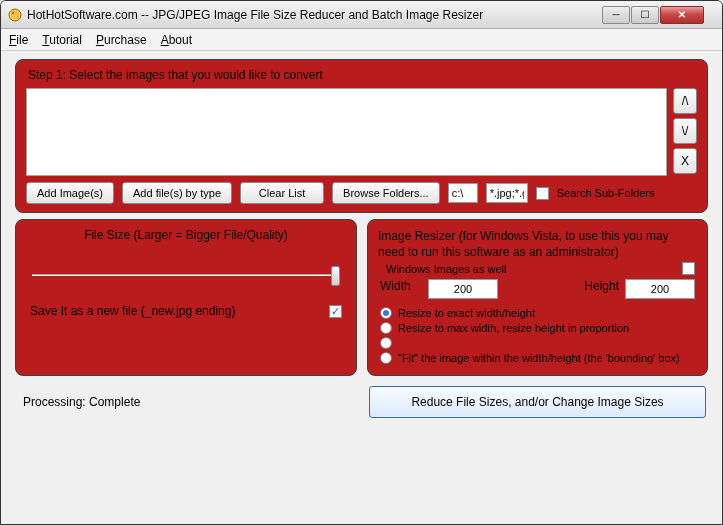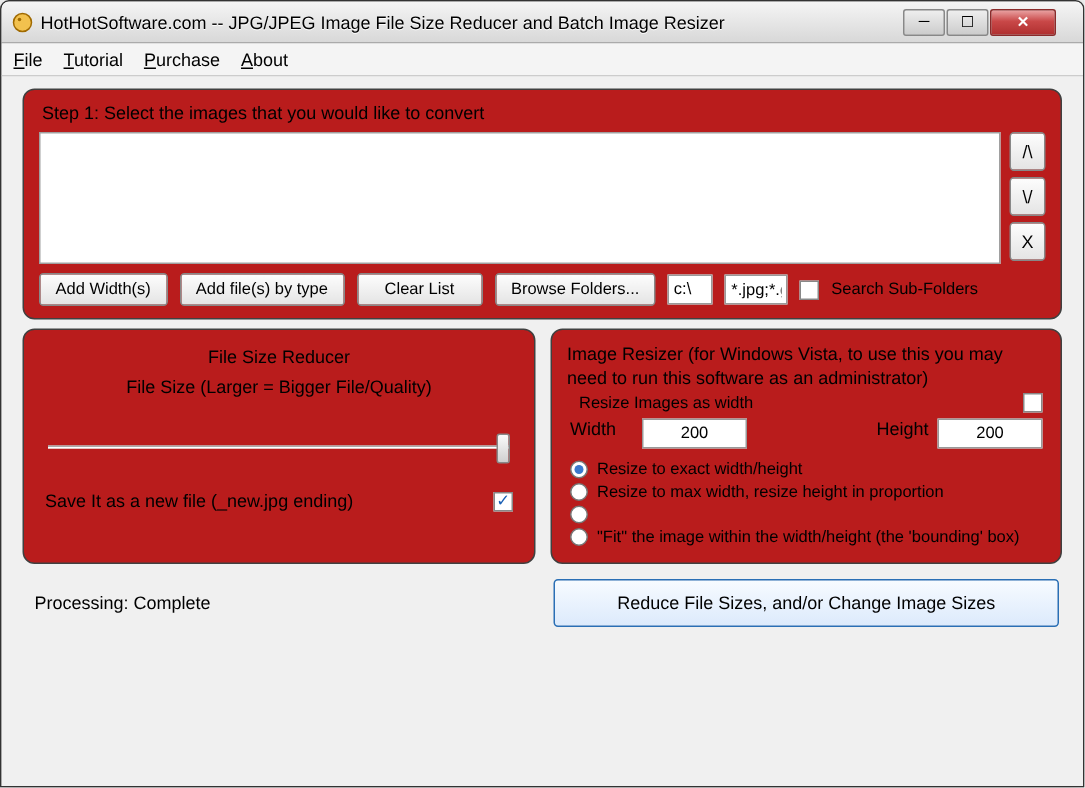--- a/index.html
+++ b/index.html
@@ -79,49 +79,48 @@
       <div class="step1-label">Step 1: Select the images that you would like to convert</div>
       <div class="filelist-row">
         <div class="filelist"></div>
         <div class="sidebtns">
           <div class="sbtn">/\</div>
           <div class="sbtn">\/</div>
           <div class="sbtn">X</div>
         </div>
       </div>
       <div class="toolbar">
-        <div class="btn w90">Add Width(s)</div>
+        <div class="btn w90">Add Image(s)</div>
         <div class="btn" style="min-width:104px">Add file(s) by type</div>
         <div class="btn w90">Clear List</div>
         <div class="btn" style="min-width:96px">Browse Folders...</div>
         <input class="txt" style="width: 30px;" value="c:\">
         <input class="txt" style="width: 42px;" value="*.jpg;*.g">
         <span class="chk"></span>
         <span>Search Sub-Folders</span>
       </div>
     </div>
 
     <div class="row2">
       <div class="group leftpanel">
-        <div class="panel-title">File Size Reducer</div>
         <div class="panel-sub">File Size (Larger = Bigger File/Quality)</div>
         <div class="sliderwrap">
           <div class="slidertrack"></div>
           <div class="sliderthumb"></div>
         </div>
         <div class="savenew">
           <span>Save It as a new file (_new.jpg ending)</span>
           <span class="chk checked"></span>
         </div>
       </div>
 
       <div class="group rightpanel">
         <div class="rlabel">Image Resizer (for Windows Vista, to use this you may need to run this software as an administrator)</div>
         <div class="resize-as-well">
-          <span>Resize Images as width</span>
+          <span>Windows Images as well</span>
           <span class="chk"></span>
         </div>
         <div class="whrow">
           <span style="width:42px">Width</span>
           <input class="txt" value="200" style="">
           <span style="flex:1"></span>
           <span>Height</span>
           <input class="txt" value="200" style="">
         </div>
         <div class="radio-row">

